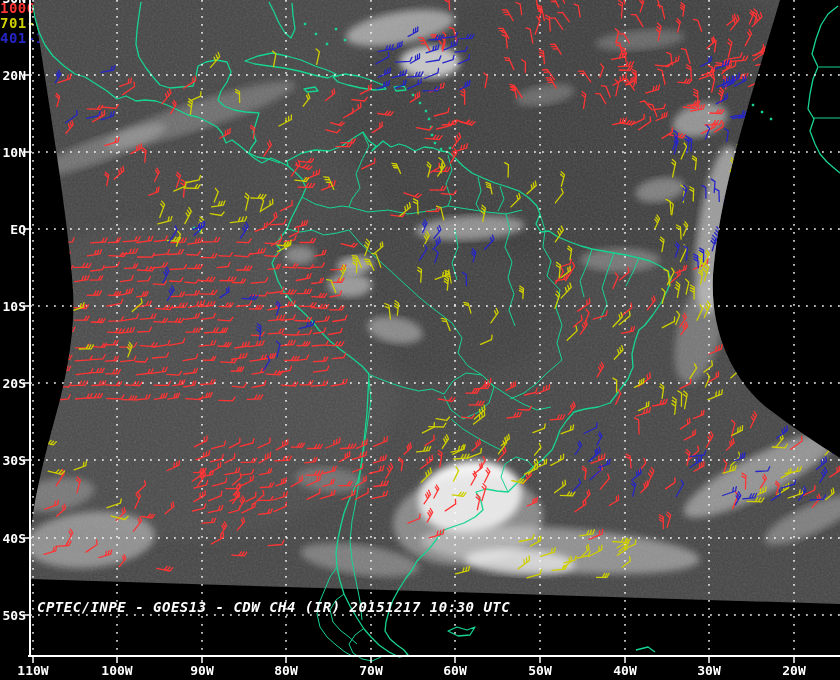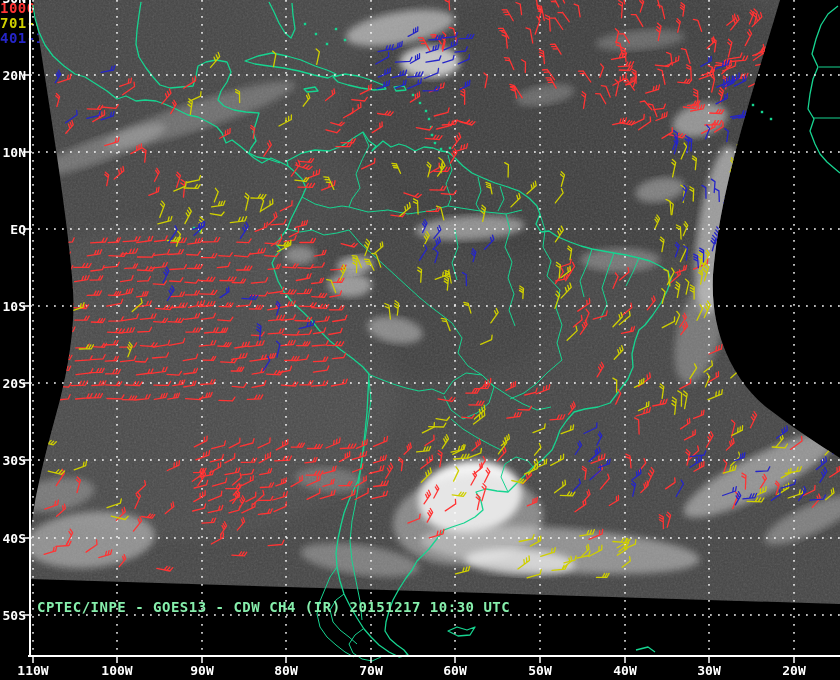--- a/index.html
+++ b/index.html
@@ -1129,19 +1129,19 @@
         <text x="540" y="675" text-anchor="middle" class="maplabel">50W</text>
         <line x1="625" y1="656" x2="625" y2="663" stroke="#ffffff" stroke-width="1.5"></line>
         <text x="625" y="675" text-anchor="middle" class="maplabel">40W</text>
         <line x1="709" y1="656" x2="709" y2="663" stroke="#ffffff" stroke-width="1.5"></line>
         <text x="709" y="675" text-anchor="middle" class="maplabel">30W</text>
         <line x1="794" y1="656" x2="794" y2="663" stroke="#ffffff" stroke-width="1.5"></line>
         <text x="794" y="675" text-anchor="middle" class="maplabel">20W</text>
       </g>
   </svg>
 
-  <div id="title-overlay" class="ovl" style="color: #86efac;">CPTEC/INPE - GOES13 - CDW CH4 (IR) 20151217 10:30 UTC</div>
+  <div id="title-overlay" class="ovl" style="color: #ffffff; font-style: italic;">CPTEC/INPE - GOES13 - CDW CH4 (IR) 20151217 10:30 UTC</div>
   <div id="legend-overlay">
       <div class="legend-item" style="color: rgb(255, 52, 52);">1000-700 hPa</div>
       <div class="legend-item" style="color: rgb(207, 207, 0);">701-400 hPa</div>
       <div class="legend-item" style="color: rgb(37, 37, 200);">401-100 hPa</div>
     </div>
 </div>
 
 </body></html>

